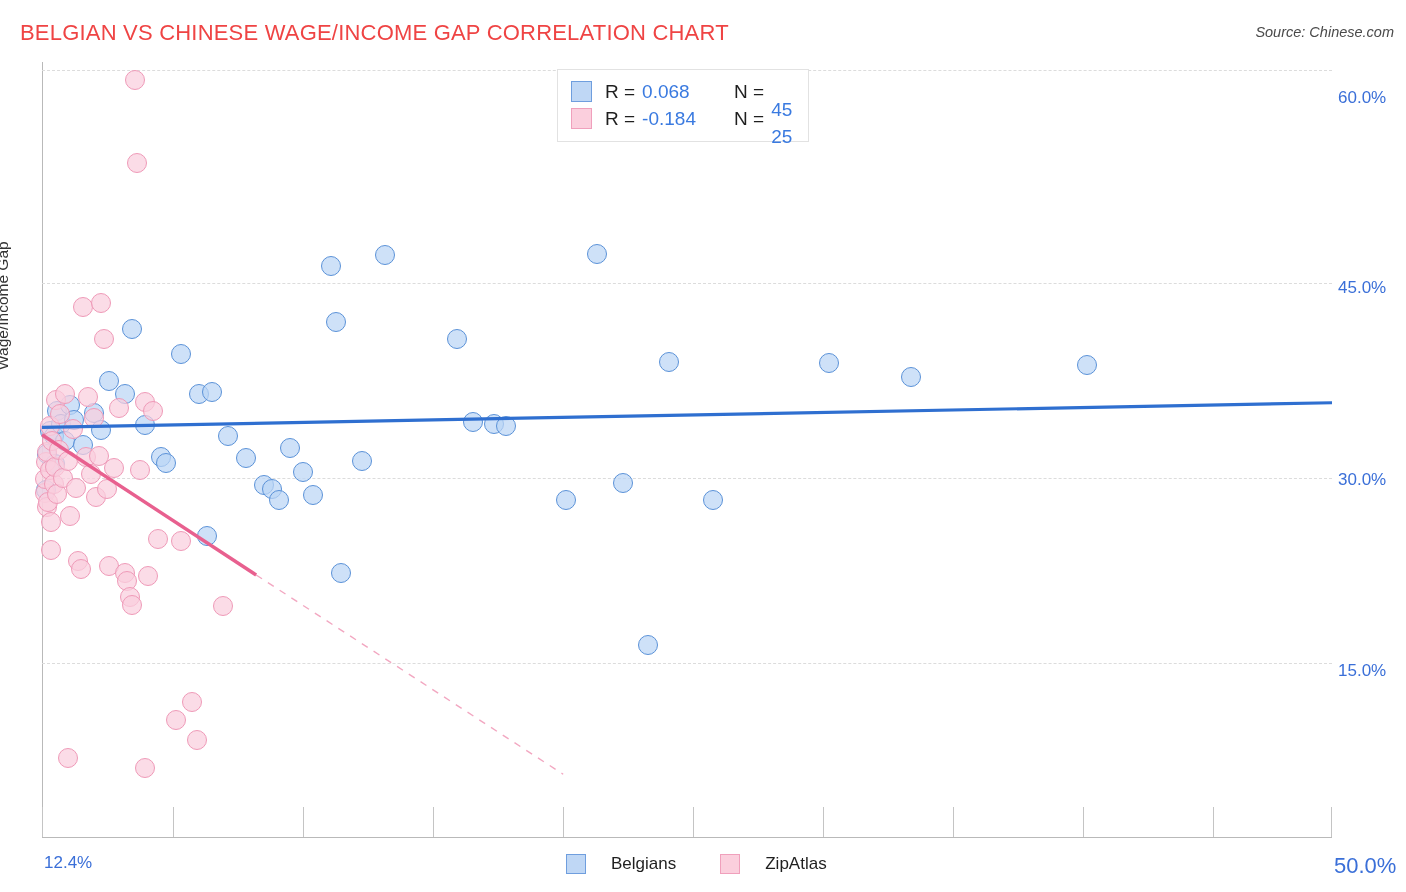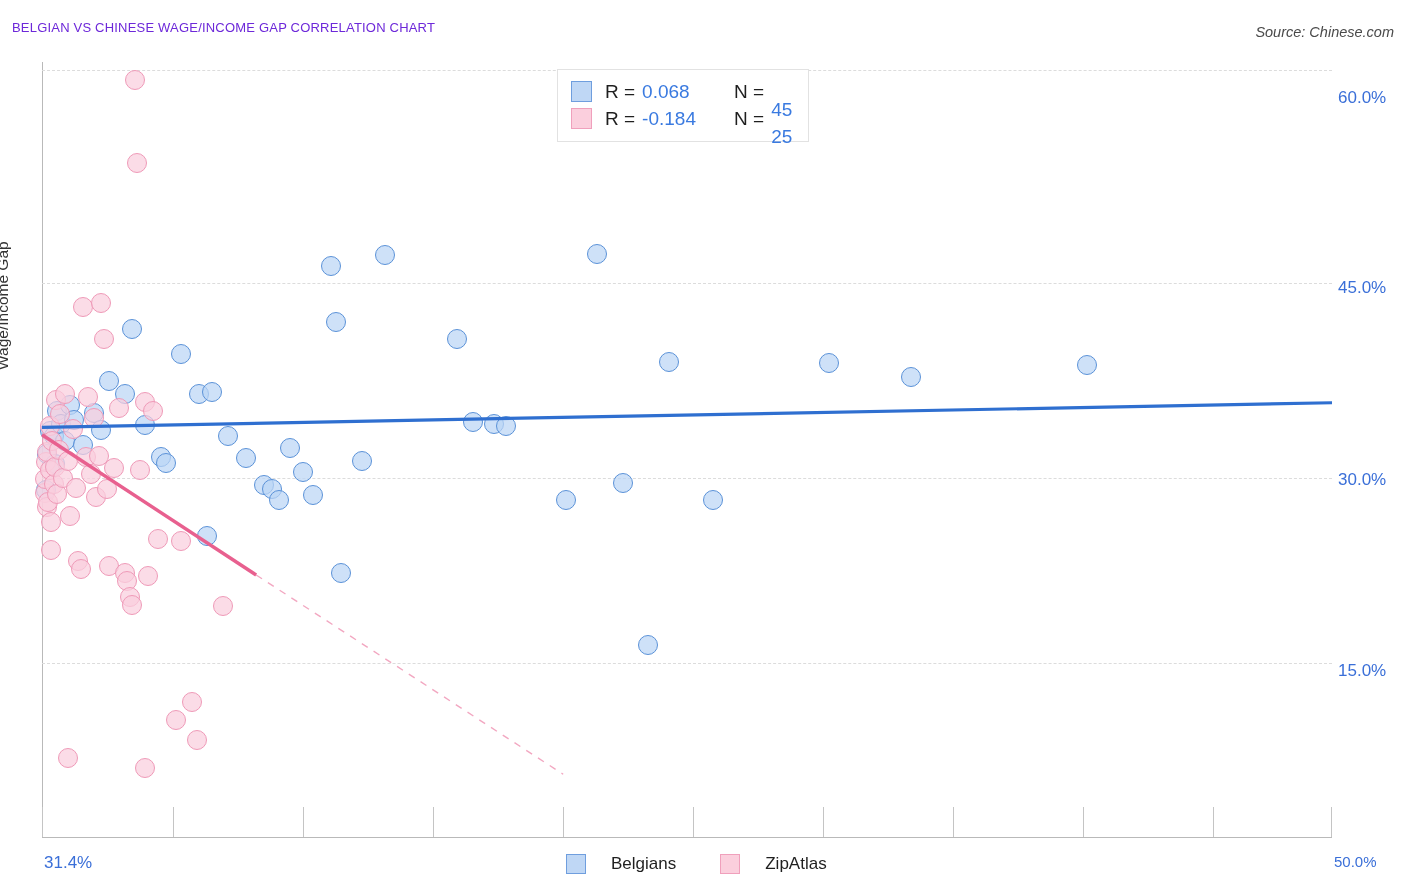--- a/index.html
+++ b/index.html
@@ -11,24 +11,24 @@
     width: 1406px;
     height: 892px;
     font-family: "Liberation Sans", sans-serif;
     position: relative;
     overflow: hidden;
   }
 
   
   #chart-title {
     position: absolute;
-    left: 12px;
+    left: 20px;
     top: 20px;
-    font-size: 13px;
-    color: #6d28d9;
+    font-size: 22px;
+    color: #ef4444;
     letter-spacing: 0.2px;
     white-space: nowrap;
   }
   #source-note {
     position: absolute;
     right: 12px;
     top: 24px;
     font-size: 14.5px;
     font-style: italic;
     color: #4a4a4a;
@@ -200,21 +200,21 @@
     position: absolute;
     left: 44px;
     top: 853px;
     font-size: 17px;
     color: #3a6fd8;
   }
   #x-max-label {
     position: absolute;
     left: 1334px;
     top: 853px;
-    font-size: 15px;
+    font-size: 22px;
     color: #3a6fd8;
   }
 </style>
 </head>
 <body>
 
 <div id="chart-title">BELGIAN VS CHINESE WAGE/INCOME GAP CORRELATION CHART</div>
 <div id="source-note">Source: Chinese.com</div>
 
 <div id="axis-left"></div>
@@ -385,14 +385,14 @@
   <div class="leg-item">
     <span class="leg-sw swatch-blue"></span>
     <span class="leg-txt">Belgians</span>
   </div>
   <div class="leg-item">
     <span class="leg-sw swatch-pink"></span>
     <span class="leg-txt">ZipAtlas</span>
   </div>
 </div>
 
-<div id="x-min-label">31.4%</div>
+<div id="x-min-label">12.4%</div>
 <div id="x-max-label">50.0%</div>
 
 </body></html>

